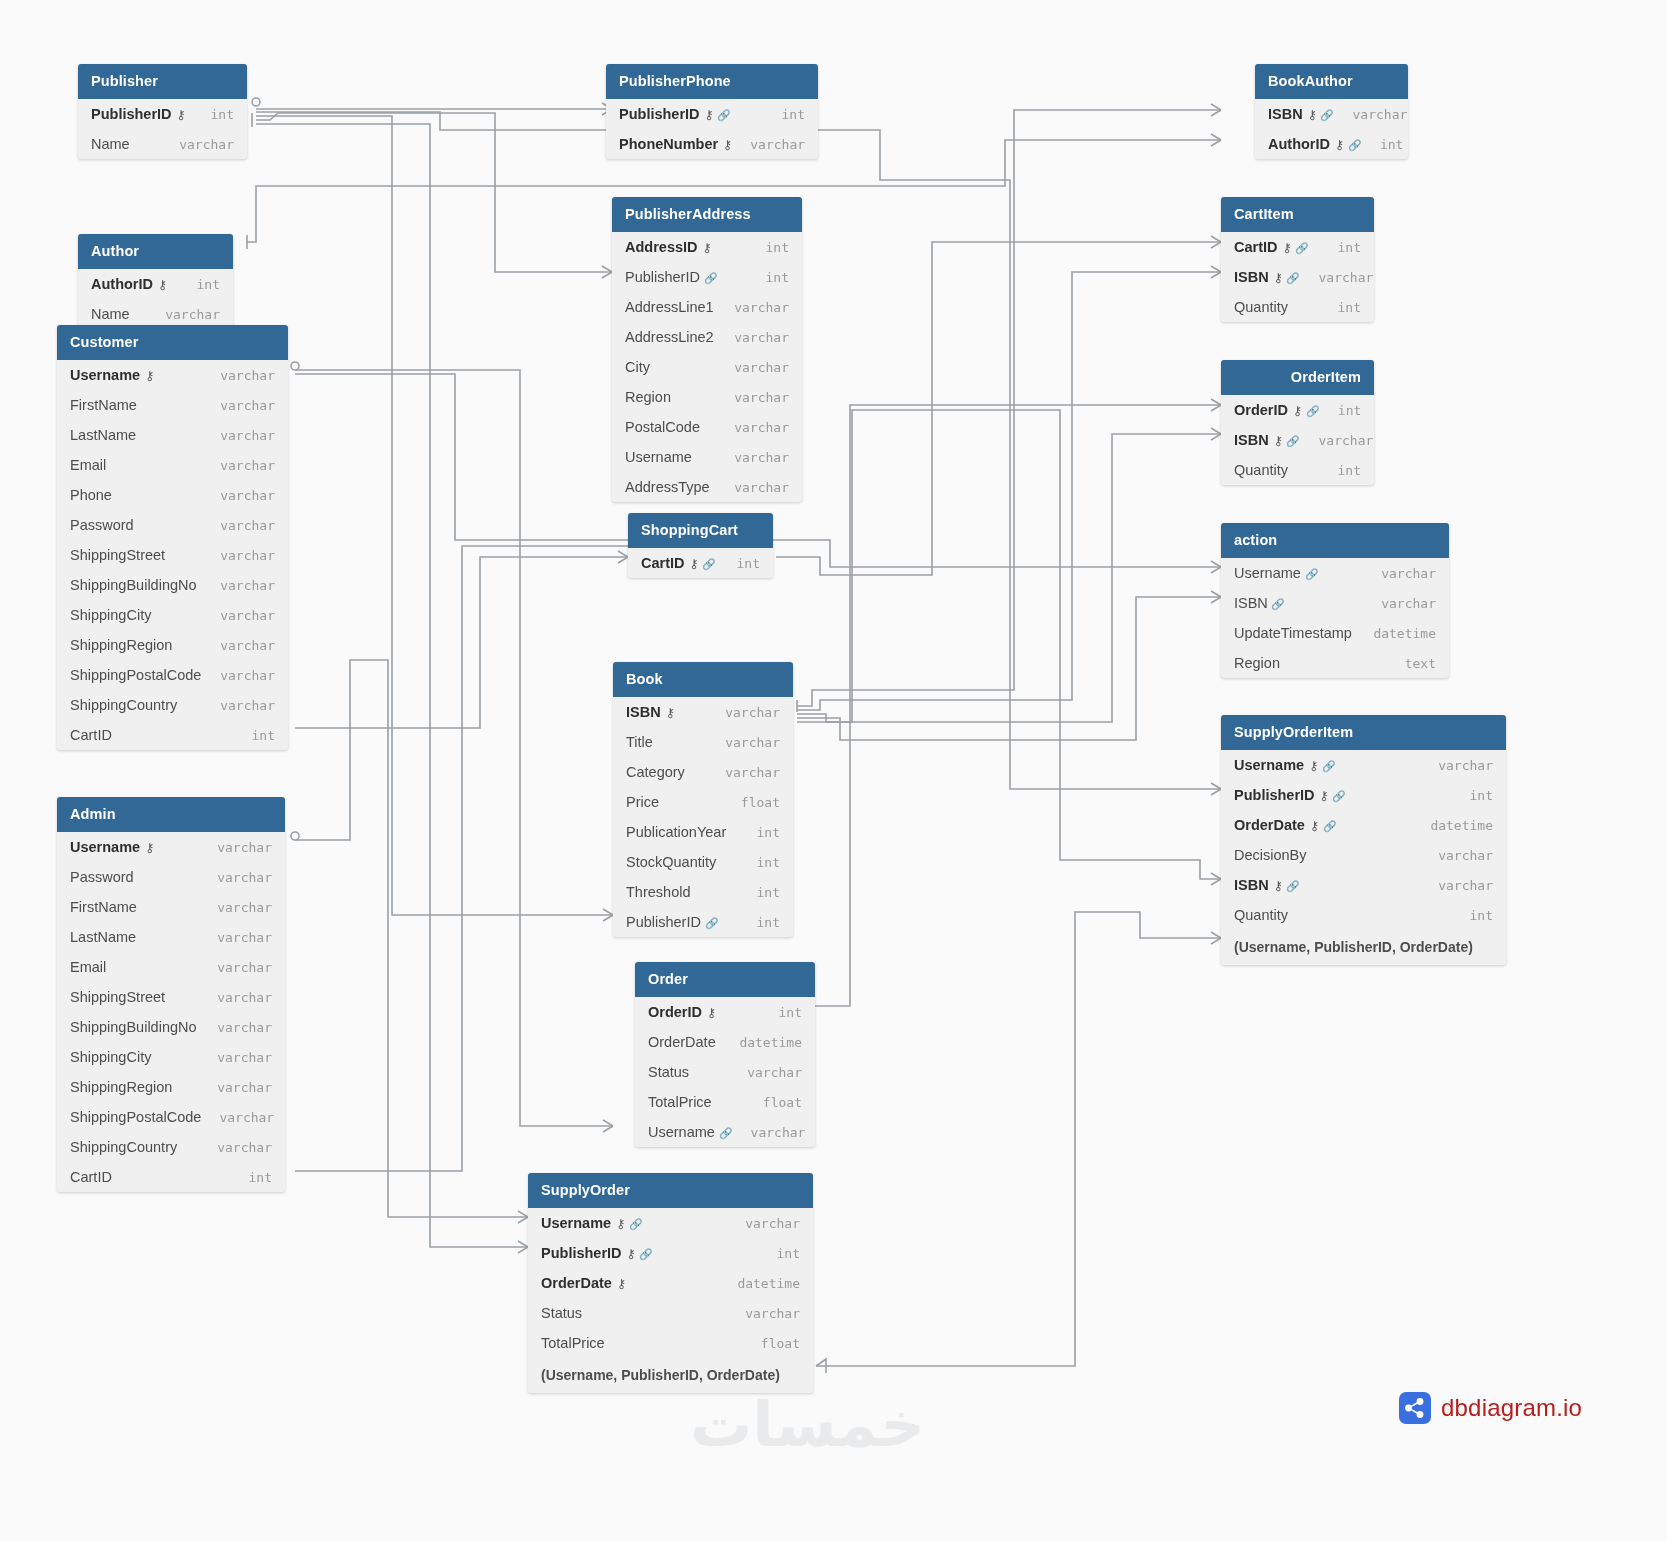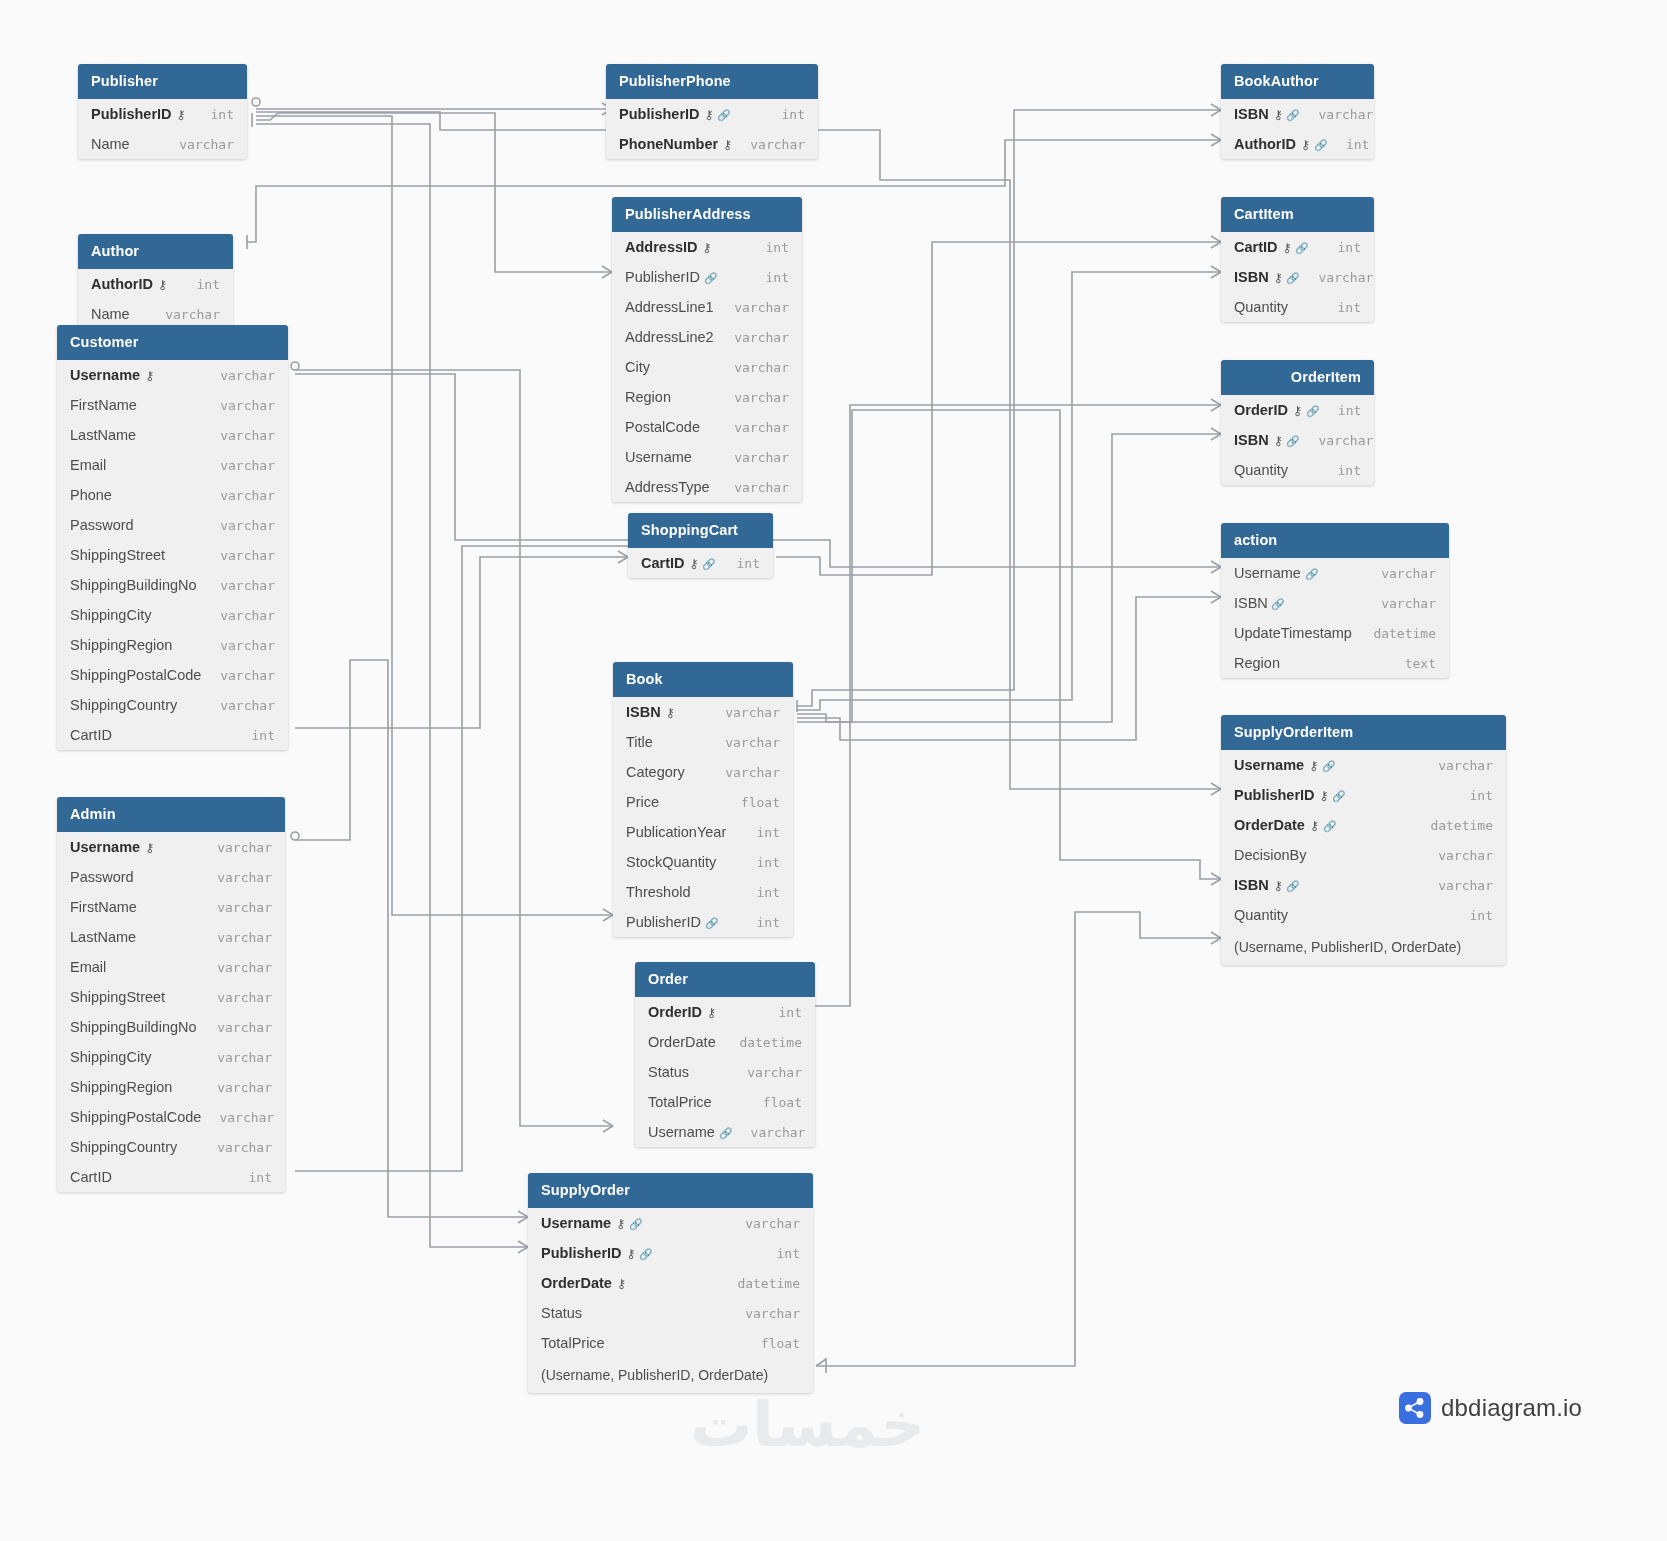--- a/index.html
+++ b/index.html
@@ -34,42 +34,42 @@
     min-height:16px;
   }
   .row .fname{white-space:nowrap;}
   .row .ftype{
     color:#9a9a9a;
     font-family:"DejaVu Sans Mono","Liberation Mono",monospace;
     font-size:13px;
     padding-left:18px;white-space:nowrap;
   }
   .row.pk .fname{font-weight:bold;color:#2f2f2f;}
-  .row.composite{font-weight:normal;color:#4d4d4d;font-size:14px;padding-top:9px;padding-bottom:10px;}
+  .row.composite{font-weight:bold;color:#4d4d4d;font-size:14px;padding-top:9px;padding-bottom:10px;}
   .keyicon{display:inline-block;margin-left:5px;font-style:normal;color:#5a5a5a;font-size:12.5px;}
   .fkicon{display:inline-block;margin-left:4px;font-style:normal;color:#5a5a5a;font-size:12.5px;}
 
   
   #watermark{
     position:absolute;left:690px;top:1388px;
     font-size:62px;color:#e9eaec;font-weight:bold;
     font-family:"DejaVu Sans",sans-serif;
     direction:rtl;user-select:none;
   }
   
   #brand{
     position:absolute;left:1399px;top:1392px;
     display:flex;align-items:center;gap:10px;
   }
   #brand .mark{
     width:32px;height:32px;border-radius:7px;background:#3a6fe0;
     position:relative;
   }
   #brand .mark svg{position:absolute;left:5px;top:5px;}
-  #brand .wordmark{color:#404040;font-size:24px;letter-spacing:.2px;}
+  #brand .wordmark{color:#b91c1c;font-size:24px;letter-spacing:.2px;}
 </style>
 </head>
 <body>
 
 <div id="canvas">
 
   <svg id="wires" viewBox="0 0 1667 1541" xmlns="http://www.w3.org/2000/svg">
     <g fill="none" stroke="#9aa0a6" stroke-width="1.6">
 
       <path d="M256 109 L480 109 L498 109 L612 109"></path>
@@ -407,21 +407,21 @@
           <span class="ftype">varchar</span>
         </div>
         <div class="row">
           <span class="fname"><span>TotalPrice</span></span>
           <span class="ftype">float</span>
         </div>
         <div class="row composite">
           <span>(Username, PublisherID, OrderDate)</span>
         </div>
       </div>
-      <div class="table" style="left: 1221px; top: 64px; width: 153px;">
+      <div class="table" style="left: 1255px; top: 64px; width: 153px;">
         <div class="thead">BookAuthor</div>
         <div class="row pk">
           <span class="fname"><span>ISBN</span><i class="keyicon" style="transform: rotate(0deg);">⚷</i><i class="fkicon" style="font-size: 11px;">🔗</i></span>
           <span class="ftype">varchar</span>
         </div>
         <div class="row pk">
           <span class="fname"><span>AuthorID</span><i class="keyicon" style="transform: rotate(0deg);">⚷</i><i class="fkicon" style="font-size: 11px;">🔗</i></span>
           <span class="ftype">int</span>
         </div>
       </div>

